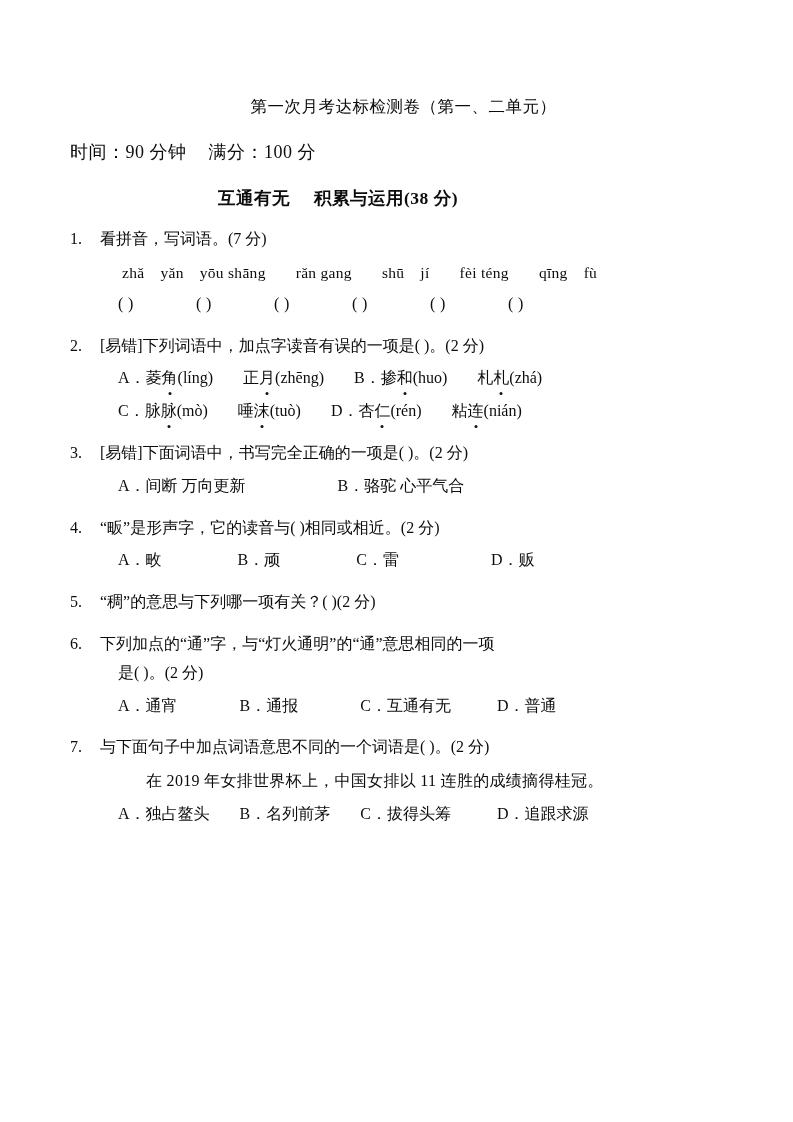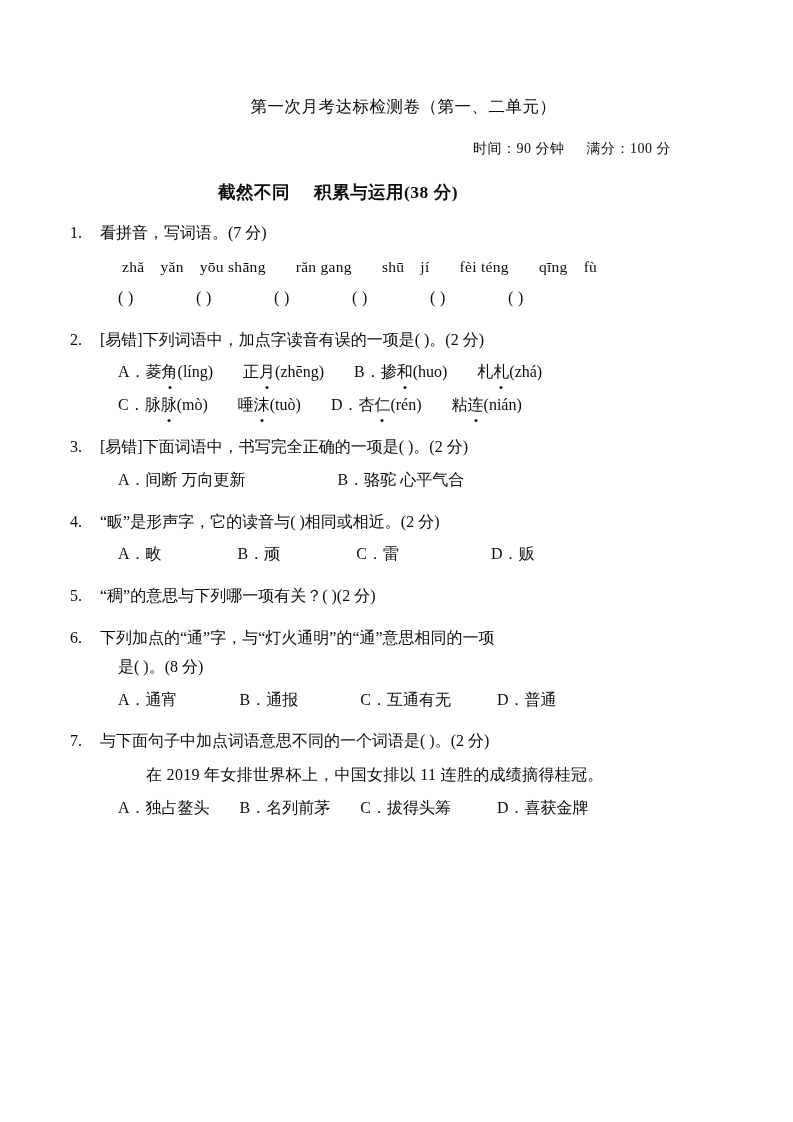--- a/index.html
+++ b/index.html
@@ -23,22 +23,22 @@
     box-sizing: border-box;
     padding: 96px 70px 40px 70px;
   }
   .doc-title {
     text-align: center;
     font-size: 16.5px;
     letter-spacing: 0.5px;
     margin: 0 0 0 14px;
   }
   .exam-meta {
-    text-align: right;
-    font-size: 14px;
+    text-align: left;
+    font-size: 18px;
     margin-top: 22px;
     padding-right: 52px;
     letter-spacing: 0.5px;
   }
   .exam-meta .gap {
     display: inline-block;
     width: 22px;
   }
   .section-title {
     font-size: 17.5px;
@@ -134,21 +134,21 @@
 
 <div class="page">
 
   <div class="doc-title">第一次月考达标检测卷（第一、二单元）</div>
 
   <div class="exam-meta">
     <span>时间：90 分钟</span><span class="gap"></span><span>满分：100 分</span>
   </div>
 
   <div class="section-title">
-    <span>截然不同</span><span class="sp"></span><span>积累与运用(38 分)</span>
+    <span>互通有无</span><span class="sp"></span><span>积累与运用(38 分)</span>
   </div>
 
   <div class="q">
     <div class="q-head">
       <span class="q-num">1.</span>
       <span class="q-text">看拼音，写词语。(7 分)</span>
     </div>
     <div class="pinyin-row">
       <span>zhǎ</span><span class="wide-sp"></span><span>yǎn</span><span class="wide-sp"></span><span>yōu shāng</span><span class="wide-sp-l"></span><span>rǎn gang</span><span class="wide-sp-l"></span><span>shū</span><span class="wide-sp"></span><span>jí</span><span class="wide-sp-l"></span><span>fèi téng</span><span class="wide-sp-l"></span><span>qīng</span><span class="wide-sp"></span><span>fù</span>
     </div>
@@ -195,30 +195,30 @@
       <span class="q-num">5.</span>
       <span class="q-text">“稠”的意思与下列哪一项有关？(        )(2 分)</span>
     </div>
   </div>
 
   <div class="q">
     <div class="q-head">
       <span class="q-num">6.</span>
       <span class="q-text">下列加点的“通”字，与“灯火通明”的“通”意思相同的一项</span>
     </div>
-    <div class="q-cont">是(        )。(8 分)</div>
+    <div class="q-cont">是(        )。(2 分)</div>
     <div class="opt-row">
       <span class="opt">A．通宵</span><span class="wide-sp-xl"></span><span class="wide-sp"></span><span class="opt">B．通报</span><span class="wide-sp-xl"></span><span class="wide-sp"></span><span class="opt">C．互通有无</span><span class="wide-sp-xl"></span><span class="opt">D．普通</span>
     </div>
   </div>
 
   <div class="q">
     <div class="q-head">
       <span class="q-num">7.</span>
       <span class="q-text">与下面句子中加点词语意思不同的一个词语是(        )。(2 分)</span>
     </div>
     <div class="sentence">在 2019 年女排世界杯上，中国女排以 11 连胜的成绩摘得桂冠。</div>
     <div class="opt-row">
-      <span class="opt">A．独占鳌头</span><span class="wide-sp-l"></span><span class="opt">B．名列前茅</span><span class="wide-sp-l"></span><span class="opt">C．拔得头筹</span><span class="wide-sp-l"></span><span class="wide-sp"></span><span class="opt">D．喜获金牌</span>
+      <span class="opt">A．独占鳌头</span><span class="wide-sp-l"></span><span class="opt">B．名列前茅</span><span class="wide-sp-l"></span><span class="opt">C．拔得头筹</span><span class="wide-sp-l"></span><span class="wide-sp"></span><span class="opt">D．追跟求源</span>
     </div>
   </div>
 
 </div>
 
 </body></html>

